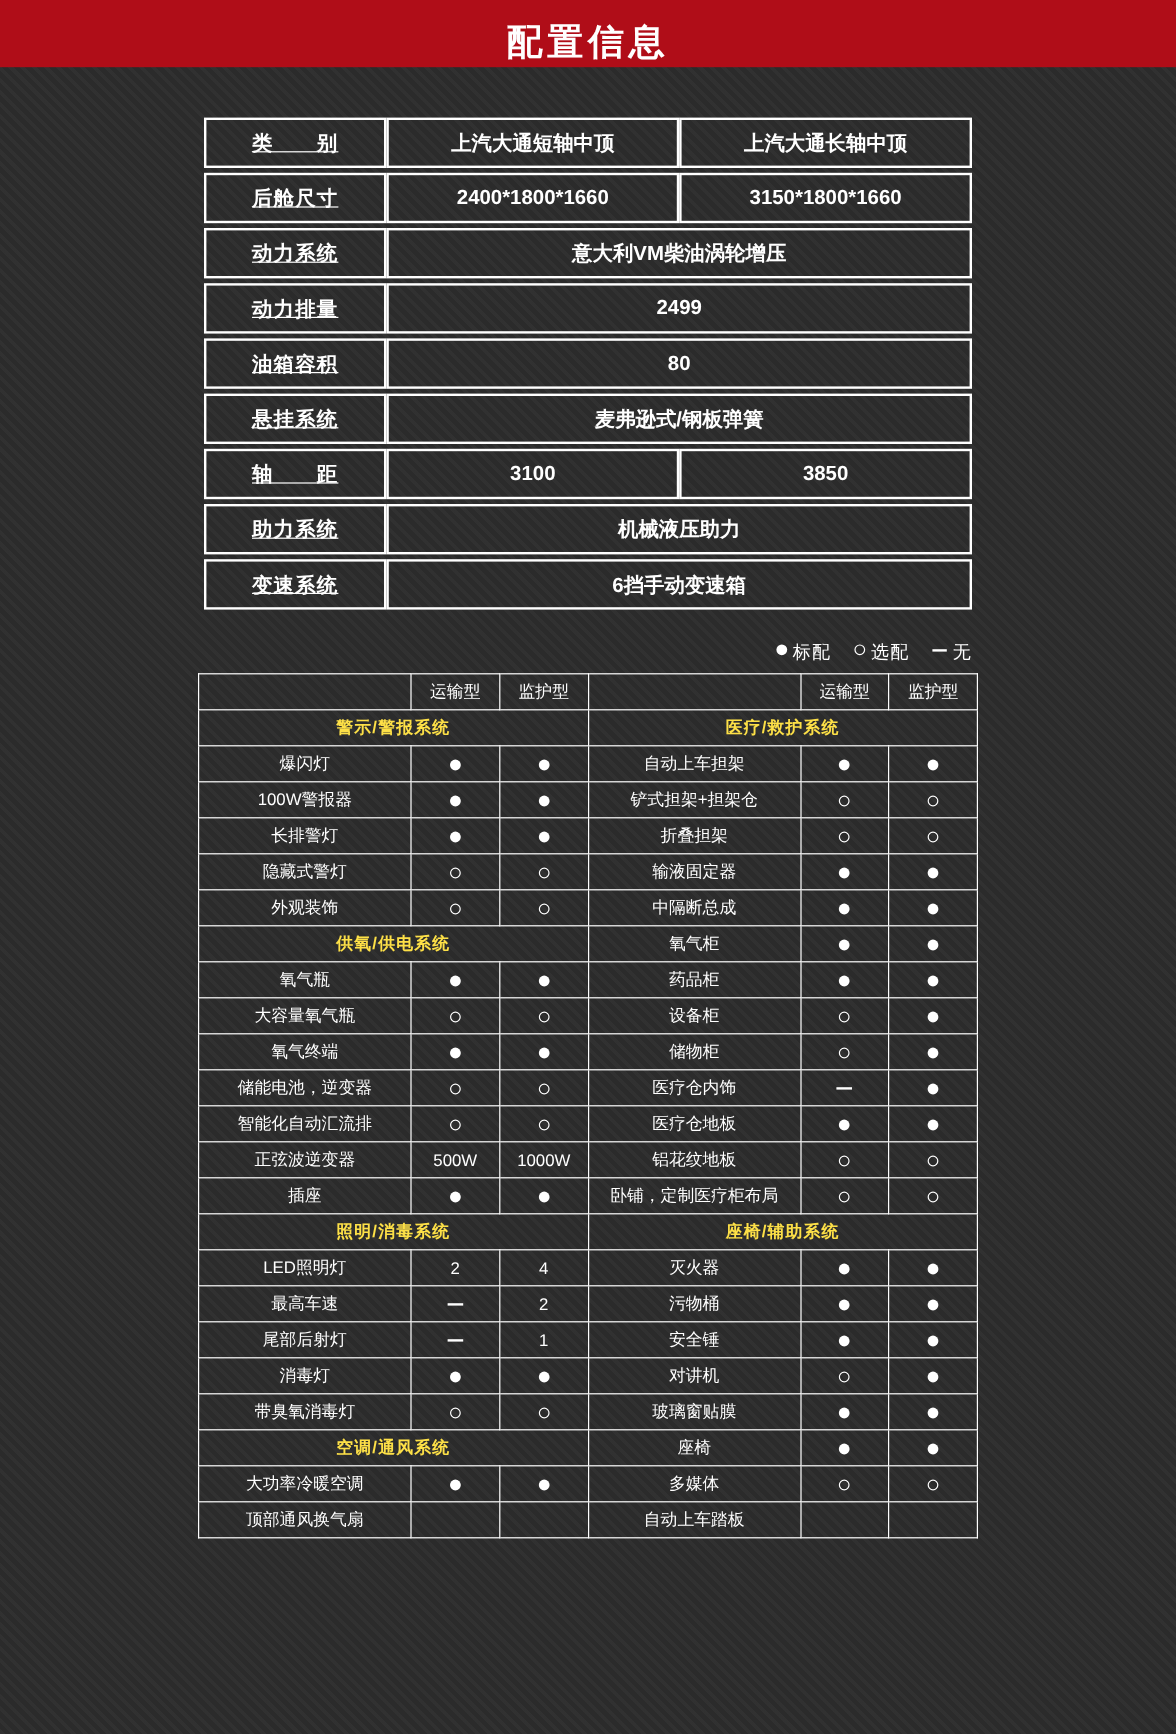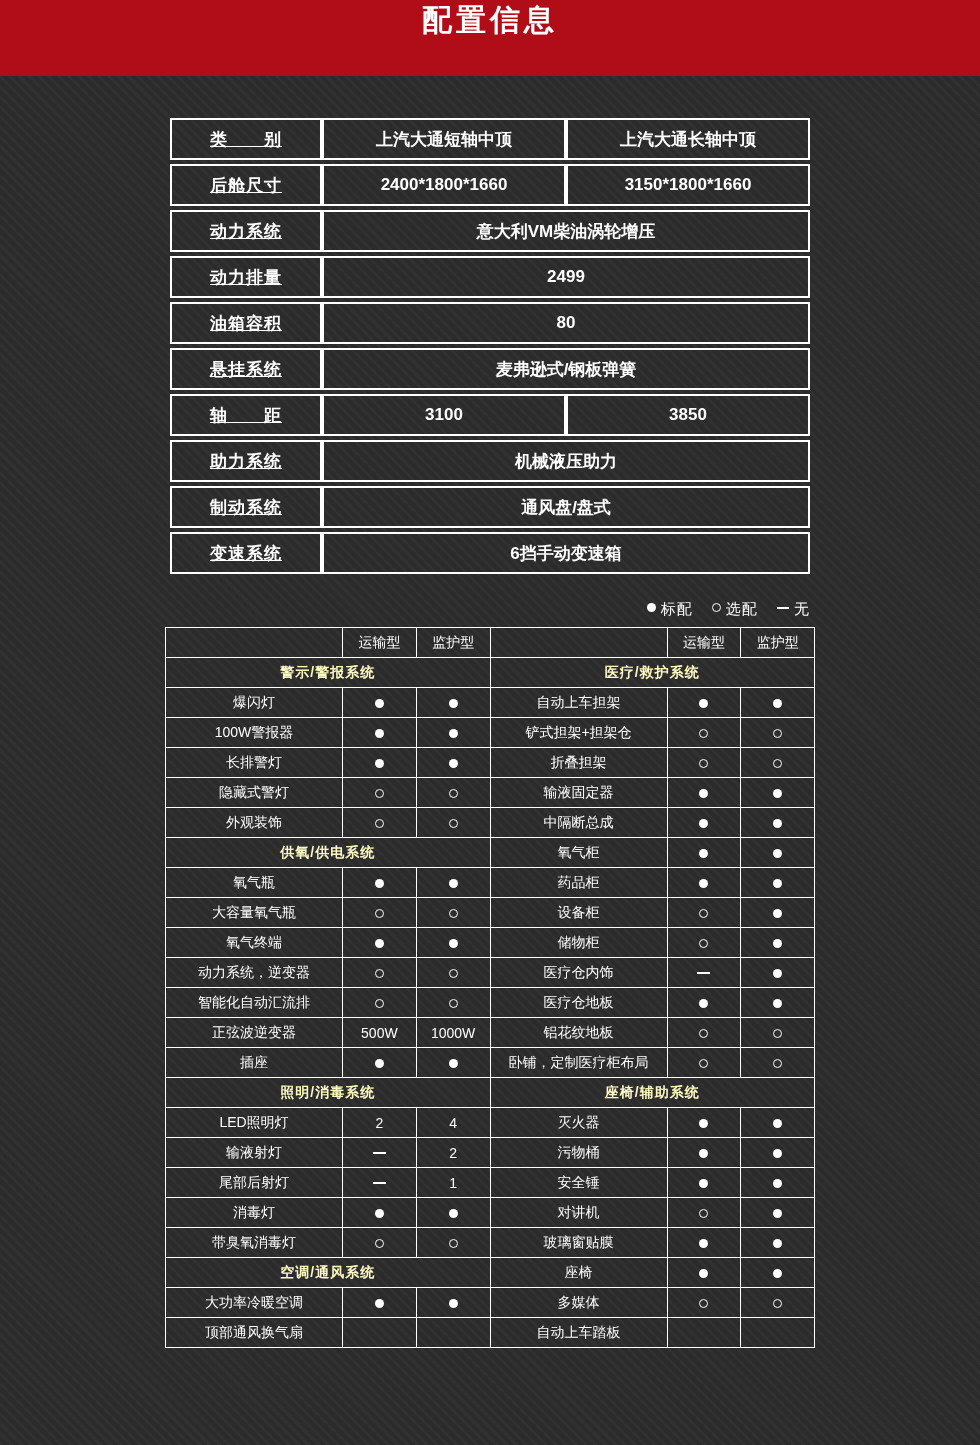--- a/index.html
+++ b/index.html
@@ -5,23 +5,23 @@
   html,body{margin:0;padding:0;}
   body{
     width:980px;height:1445px;
     background:#2b2b2b;
     background-image:repeating-linear-gradient(45deg, rgba(255,255,255,0.028) 0px, rgba(255,255,255,0.028) 3px, rgba(0,0,0,0) 3px, rgba(0,0,0,0) 7px);
     font-family:"Liberation Sans","DejaVu Sans",sans-serif;
     color:#fff;
     overflow:hidden;
   }
   .header{
-    height:76px;
+    height:56px;
     background:#b00d18;
-    display:flex;align-items:flex-start;justify-content:center;
+    display:flex;align-items:flex-end;justify-content:center;
   }
   .header-title{
     font-size:30px;font-weight:bold;letter-spacing:4px;color:#fff;
   }
 
   
   .spec-wrap{width:640px;margin:38px auto 0 auto;}
   table.spec{border-collapse:separate;border-spacing:0 4px;width:100%;}
   table.spec td{
     border:2px solid #ffffff;
@@ -52,21 +52,21 @@
     border:1px solid #ffffff;
     text-align:center;
     font-size:14px;
     height:29px;
     padding:0 2px;
     white-space:nowrap;
     overflow:hidden;
   }
   .c-name{width:120px;}
   .c-val{width:50px;}
-  td.sec{color:#fef9c3;font-weight:bold;font-size:14px;letter-spacing:1px;}
+  td.sec{color:#fde047;font-weight:bold;font-size:14px;letter-spacing:1px;}
   td.hdr{font-size:13px;}
   .mark-f{display:inline-block;width:9px;height:9px;border-radius:50%;background:#fff;}
   .mark-o{display:inline-block;width:9px;height:9px;border-radius:50%;border:1.5px solid #fff;box-sizing:border-box;}
   .mark-d{display:inline-block;width:13px;height:2px;background:#fff;vertical-align:4px;}
 </style>
 </head>
 <body>
 
 <div class="header">
   <div class="header-title">配置信息</div>
@@ -102,24 +102,20 @@
           <td colspan="2">麦弗逊式/钢板弹簧</td>
         </tr>
         <tr>
           <td class="label">轴　　距</td>
           <td>3100</td>
           <td>3850</td>
         </tr>
         <tr>
           <td class="label">助力系统</td>
           <td colspan="2">机械液压助力</td>
-        </tr>
-        <tr>
-          <td class="label">制动系统</td>
-          <td colspan="2">通风盘/盘式</td>
         </tr>
         <tr>
           <td class="label">变速系统</td>
           <td colspan="2">6挡手动变速箱</td>
         </tr>
       </tbody>
   </table>
 </div>
 
 <div class="legend">
@@ -215,21 +211,21 @@
         </tr>
         <tr>
           <td>氧气终端</td>
           <td><i class="mark-f"></i></td>
           <td><i class="mark-f"></i></td>
           <td>储物柜</td>
           <td><i class="mark-o"></i></td>
           <td><i class="mark-f"></i></td>
         </tr>
         <tr>
-          <td>动力系统，逆变器</td>
+          <td>储能电池，逆变器</td>
           <td><i class="mark-o"></i></td>
           <td><i class="mark-o"></i></td>
           <td>医疗仓内饰</td>
           <td><i class="mark-d"></i></td>
           <td><i class="mark-f"></i></td>
         </tr>
         <tr>
           <td>智能化自动汇流排</td>
           <td><i class="mark-o"></i></td>
           <td><i class="mark-o"></i></td>
@@ -259,21 +255,21 @@
         </tr>
         <tr>
           <td>LED照明灯</td>
           <td>2</td>
           <td>4</td>
           <td>灭火器</td>
           <td><i class="mark-f"></i></td>
           <td><i class="mark-f"></i></td>
         </tr>
         <tr>
-          <td>输液射灯</td>
+          <td>最高车速</td>
           <td><i class="mark-d"></i></td>
           <td>2</td>
           <td>污物桶</td>
           <td><i class="mark-f"></i></td>
           <td><i class="mark-f"></i></td>
         </tr>
         <tr>
           <td>尾部后射灯</td>
           <td><i class="mark-d"></i></td>
           <td>1</td>

